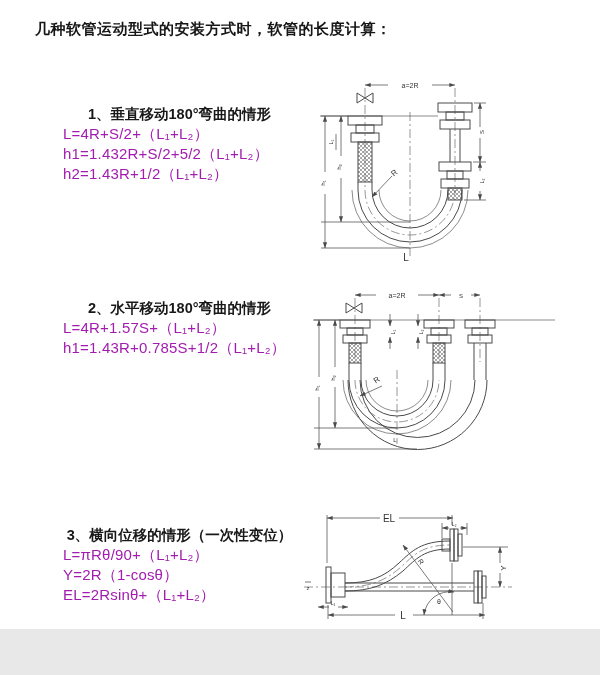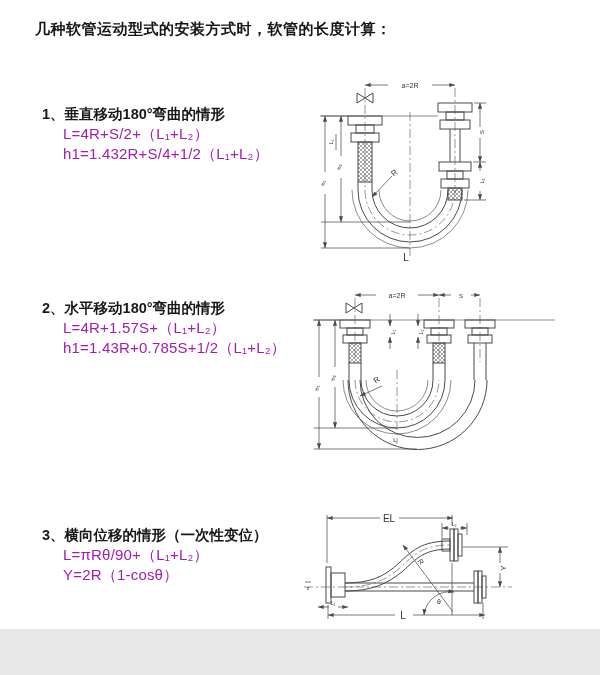--- a/index.html
+++ b/index.html
@@ -7,21 +7,21 @@
     position:relative;width:600px;height:629px;background:#ffffff;
     font-family:"Liberation Sans","DejaVu Sans",sans-serif;
     color:#1c1c1c;overflow:hidden;
   }
   .title{
     position:absolute;left:35px;top:20px;
     font-size:15px;font-weight:700;letter-spacing:.5px;color:#161616;
   }
   .section{position:absolute;left:42px;width:275px;}
   .sec1{top:105px;} .sec2{top:299px;} .sec3{top:526px;}
-  .heading{font-size:14.5px;font-weight:600;color:#181818;height:20px;}
+  .heading{font-size:14.5px;font-weight:600;color:#181818;height:20px;text-align:center;}
   .formulas{margin-left:21px;}
   .formula{
     font-size:15px;margin-top:0;height:20px;color:#a21caf;
     letter-spacing:.2px;white-space:nowrap;
   }
   svg.diag{position:absolute;}
   .d1{left:315px;top:72px;}
   .d2{left:310px;top:282px;}
   .d3{left:300px;top:505px;}
   .ln{stroke:#4a4a4a;fill:none;stroke-width:1;}
@@ -48,37 +48,39 @@
       </marker>
     </defs>
   </svg>
 
   <div class="title">几种软管运动型式的安装方式时，软管的长度计算：</div>
 
   <div class="section sec1">
     <div class="heading">1、垂直移动180°弯曲的情形</div>
     <div class="formulas">
       <div class="formula">L=4R+S/2+（L₁+L₂）</div>
-      <div class="formula">h1=1.432R+S/4+1/2（L₁+L₂）</div>
+      <div class="formula">h1=1.432R+S/2+5/2（L₁+L₂）</div>
+      <div class="formula">h2=1.43R+1/2（L₁+L₂）</div>
     </div>
   </div>
 
   <div class="section sec2">
     <div class="heading">2、水平移动180°弯曲的情形</div>
     <div class="formulas">
       <div class="formula">L=4R+1.57S+（L₁+L₂）</div>
       <div class="formula">h1=1.43R+0.785S+1/2（L₁+L₂）</div>
     </div>
   </div>
 
   <div class="section sec3">
     <div class="heading">3、横向位移的情形（一次性变位）</div>
     <div class="formulas">
       <div class="formula">L=πRθ/90+（L₁+L₂）</div>
       <div class="formula">Y=2R（1-cosθ）</div>
+      <div class="formula">EL=2Rsinθ+（L₁+L₂）</div>
     </div>
   </div>
 
   <svg class="diag d1" width="275" height="195" viewBox="0 0 275 195">
     <g>
       <path class="cl" d="M50 16V118"></path>
       <path class="cl" d="M140 16V120"></path>
       <path class="cl" d="M95 40V184"></path>
       <path class="cl" d="M50 118A45 45 0 0 0 140 118"></path>
     </g>

